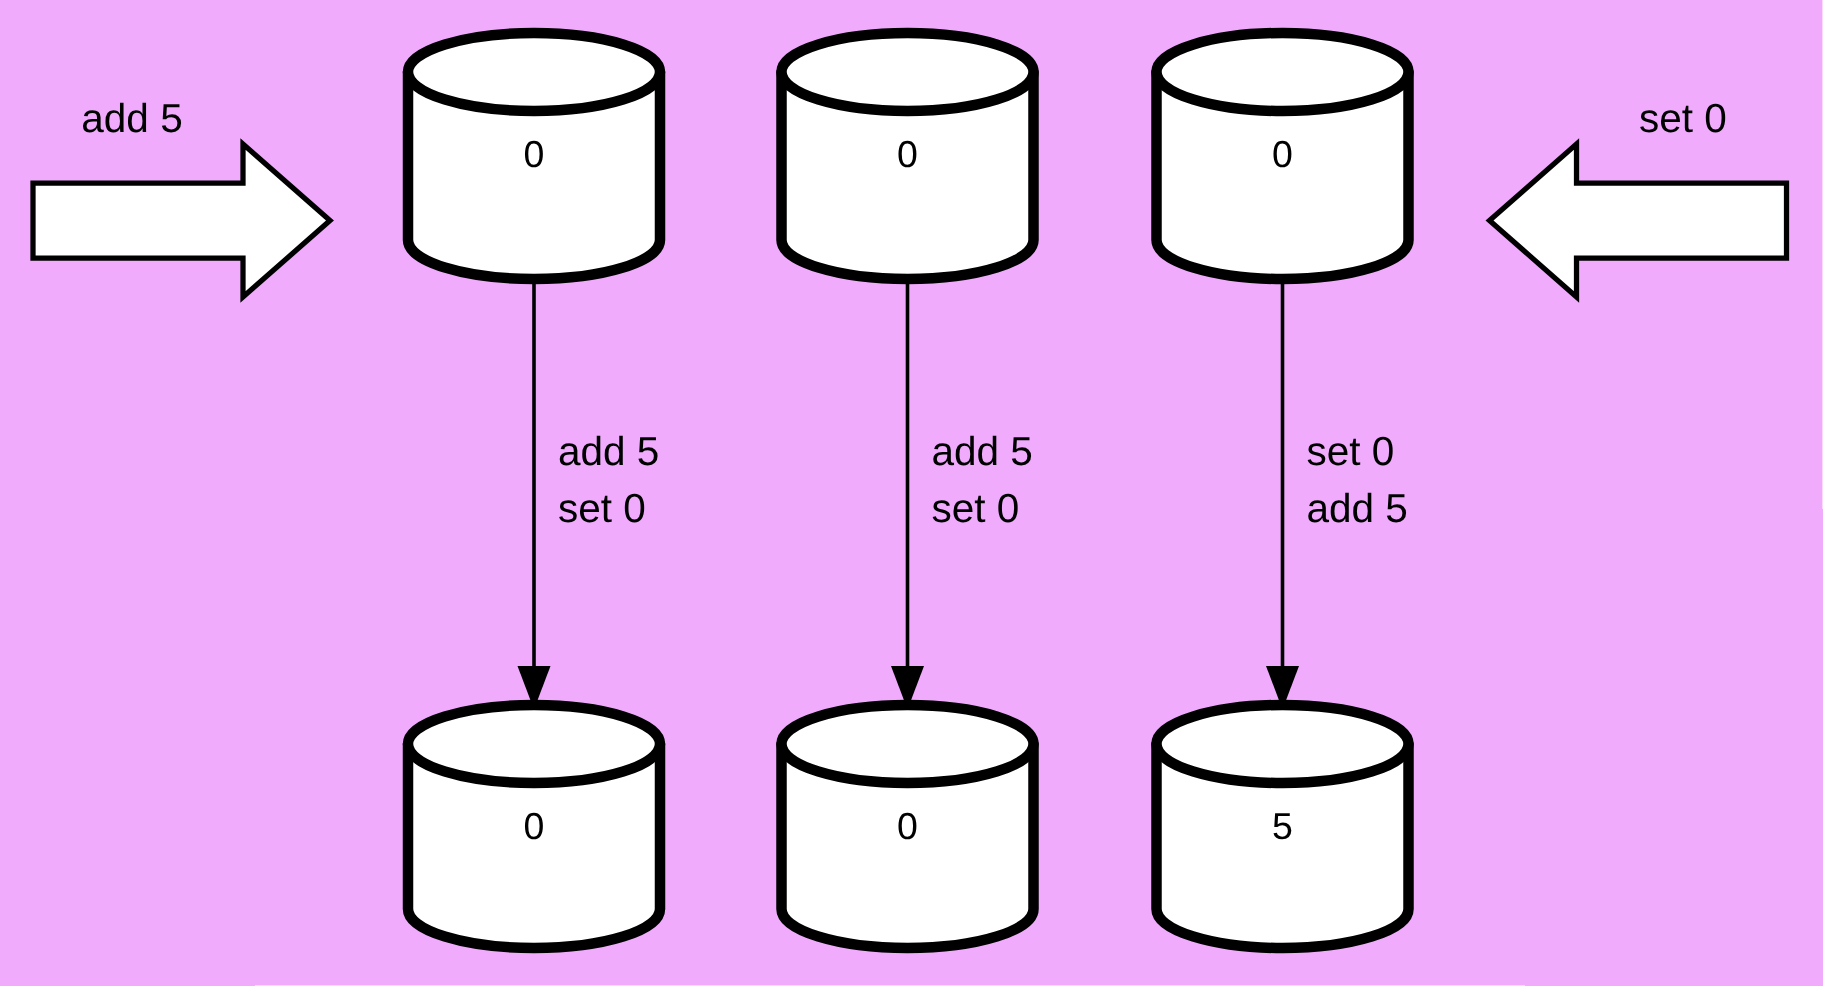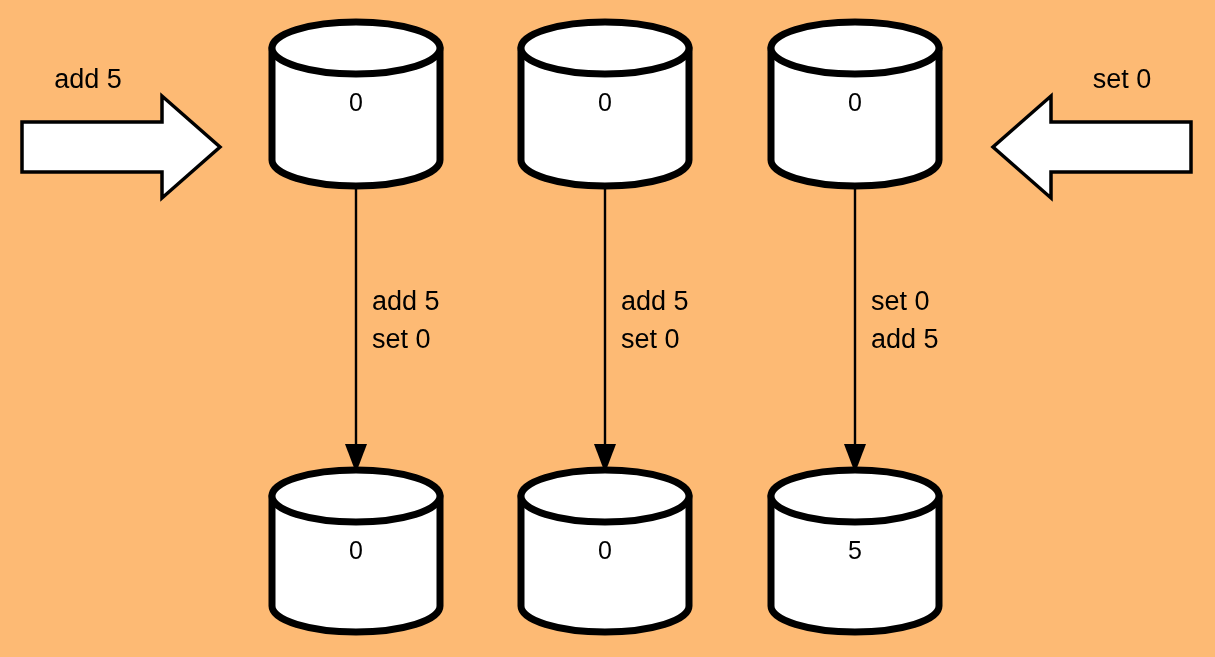--- a/index.html
+++ b/index.html
@@ -8,21 +8,21 @@
     padding: 0;
     background: #ffffff;
   }
   body {
     font-family: "Liberation Sans", sans-serif;
   }
   #diagram-root {
     position: relative;
     width: 1215px;
     height: 657px;
-    background: #fdba74;
+    background: #f0abfc;
     overflow: hidden;
   }
   #diagram-svg {
     position: absolute;
     top: 0;
     left: 0;
     width: 1215px;
     height: 657px;
     display: block;
   }

